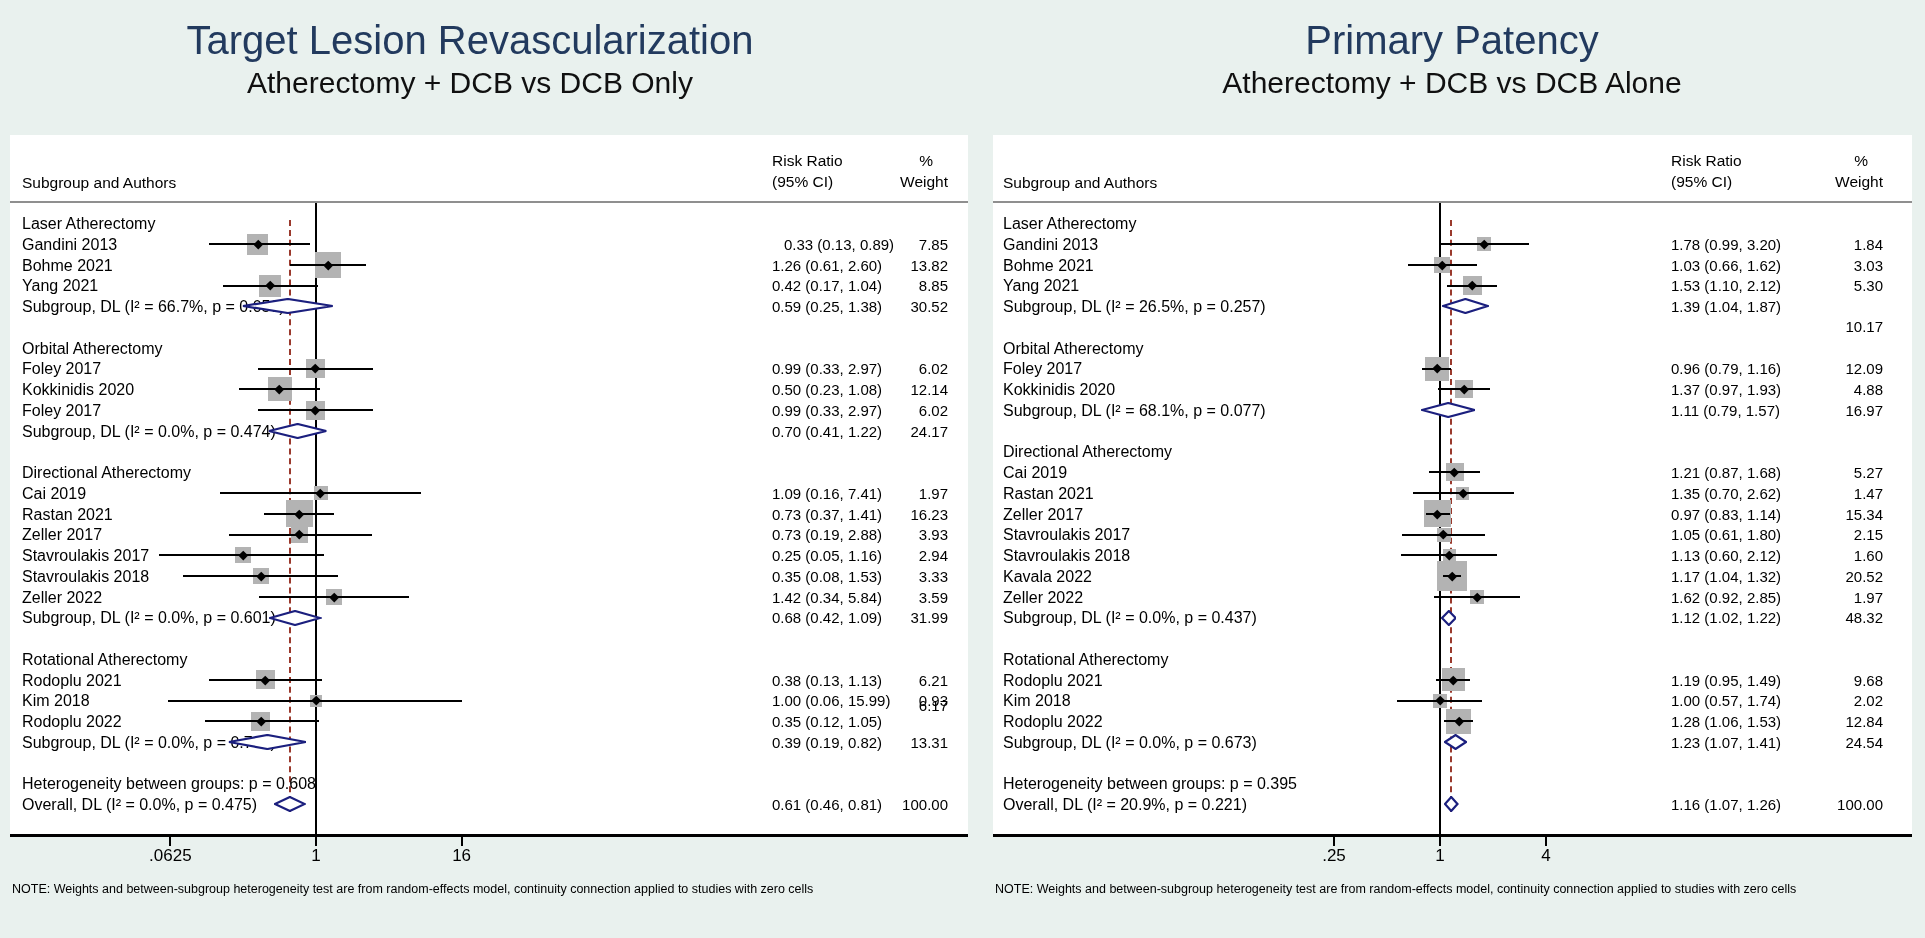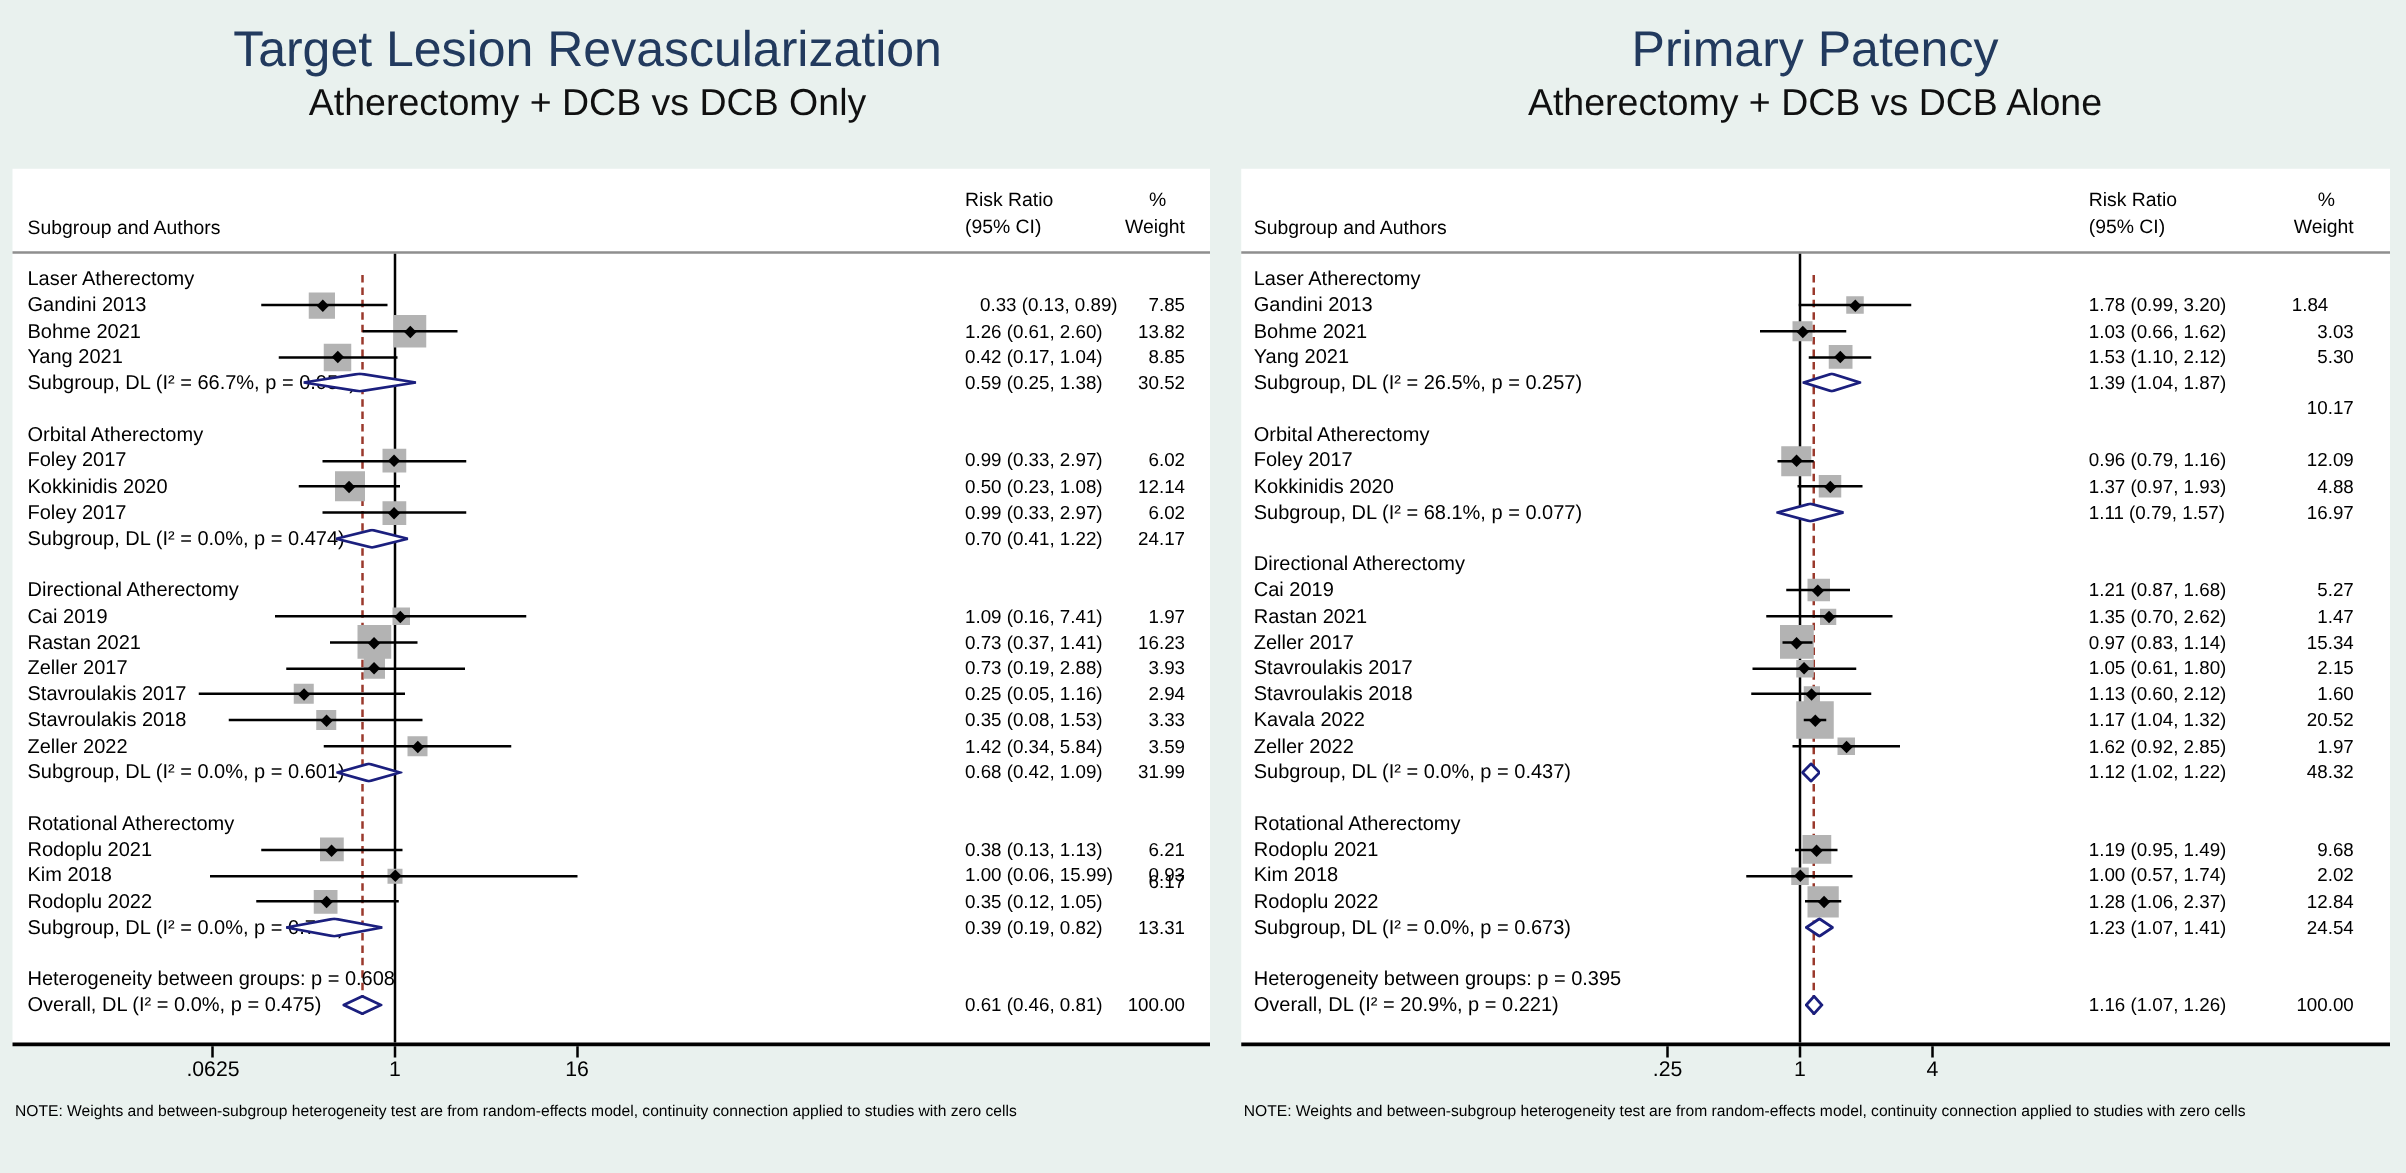--- a/index.html
+++ b/index.html
@@ -199,21 +199,21 @@
   <div class="headrule" style="left:993px;width:919px"></div>
   <div id="dyn1" class="abs">
       <div class="dash-line" style="left: 1450.35px; top: 220px; height: 592px;"></div>
       <div class="null-line" style="left: 1439px; top: 203px; height: 631px;"></div>
       <div class="row-label" style="left: 1003px; top: 213px;">Laser Atherectomy</div>
       <div class="row-label" style="left: 1003px; top: 233.75px;">Gandini 2013</div>
       <div class="wbox" style="left: 1477.09px; top: 237.125px; width: 14px; height: 14px;"></div>
       <div class="ci-line" style="left: 1439.23px; top: 243.025px; width: 89.7063px;"></div>
       <div class="pt" style="left: 1480.84px; top: 240.875px;"></div>
       <div class="rr-val" style="left: 1671px; top: 233.75px;">1.78 (0.99, 3.20)</div>
-      <div class="wt-val" style="left: 1813px; top: 233.75px; text-align: center;">1.84</div>
+      <div class="wt-val" style="left: 1813px; top: 233.75px;">1.84</div>
       <div class="row-label" style="left: 1003px; top: 254.5px;">Bohme 2021</div>
       <div class="wbox" style="left: 1434.26px; top: 256.875px; width: 16px; height: 16px;"></div>
       <div class="ci-line" style="left: 1408.23px; top: 263.775px; width: 68.6592px;"></div>
       <div class="pt" style="left: 1439.01px; top: 261.625px;"></div>
       <div class="rr-val" style="left: 1671px; top: 254.5px;">1.03 (0.66, 1.62)</div>
       <div class="wt-val" style="left: 1813px; top: 254.5px;">3.03</div>
       <div class="row-label" style="left: 1003px; top: 275.25px;">Yang 2021</div>
       <div class="wbox" style="left: 1463.02px; top: 276.125px; width: 19px; height: 19px;"></div>
       <div class="ci-line" style="left: 1447.29px; top: 284.525px; width: 50.1677px;"></div>
       <div class="pt" style="left: 1469.27px; top: 282.375px;"></div>
@@ -303,21 +303,21 @@
       <div class="row-label" style="left: 1003px; top: 690.25px;">Kim 2018</div>
       <div class="wbox" style="left: 1433px; top: 693.625px; width: 14px; height: 14px;"></div>
       <div class="ci-line" style="left: 1397.02px; top: 699.525px; width: 85.3328px;"></div>
       <div class="pt" style="left: 1436.75px; top: 697.375px;"></div>
       <div class="rr-val" style="left: 1671px; top: 690.25px;">1.00 (0.57, 1.74)</div>
       <div class="wt-val" style="left: 1813px; top: 690.25px;">2.02</div>
       <div class="row-label" style="left: 1003px; top: 711px;">Rodoplu 2022</div>
       <div class="wbox" style="left: 1446.38px; top: 708.875px; width: 25px; height: 25px;"></div>
       <div class="ci-line" style="left: 1444.46px; top: 720.275px; width: 28.0618px;"></div>
       <div class="pt" style="left: 1455.63px; top: 718.125px;"></div>
-      <div class="rr-val" style="left: 1671px; top: 711px;">1.28 (1.06, 2.37)</div>
+      <div class="rr-val" style="left: 1671px; top: 711px;">1.28 (1.06, 1.53)</div>
       <div class="wt-val" style="left: 1813px; top: 711px;">12.84</div>
       <div class="row-label" style="left: 1003px; top: 731.75px;">Subgroup, DL (I² = 0.0%, p = 0.673)</div>
       <div class="diamond" style="left: 1444.17px; top: 734.125px; width: 23.0985px; height: 16px;"><svg width="23.0984713978753" height="16" viewBox="0 0 23.0984713978753 16">
           <polygon points="1,8 11.54923569893765,1 22.0984713978753,8 11.54923569893765,15" fill="#ffffff" stroke="#1b1f7e" stroke-width="2.2"></polygon>
         </svg></div>
       <div class="rr-val" style="left: 1671px; top: 731.75px;">1.23 (1.07, 1.41)</div>
       <div class="wt-val" style="left: 1813px; top: 731.75px;">24.54</div>
       <div class="row-label" style="left: 1003px; top: 773.25px;">Heterogeneity between groups: p = 0.395</div>
       <div class="row-label" style="left: 1003px; top: 794px;">Overall, DL (I² = 20.9%, p = 0.221)</div>
       <div class="diamond" style="left: 1444.17px; top: 796.375px; width: 14.4981px; height: 16px;"><svg width="14.498085666234601" height="16" viewBox="0 0 14.498085666234601 16">

